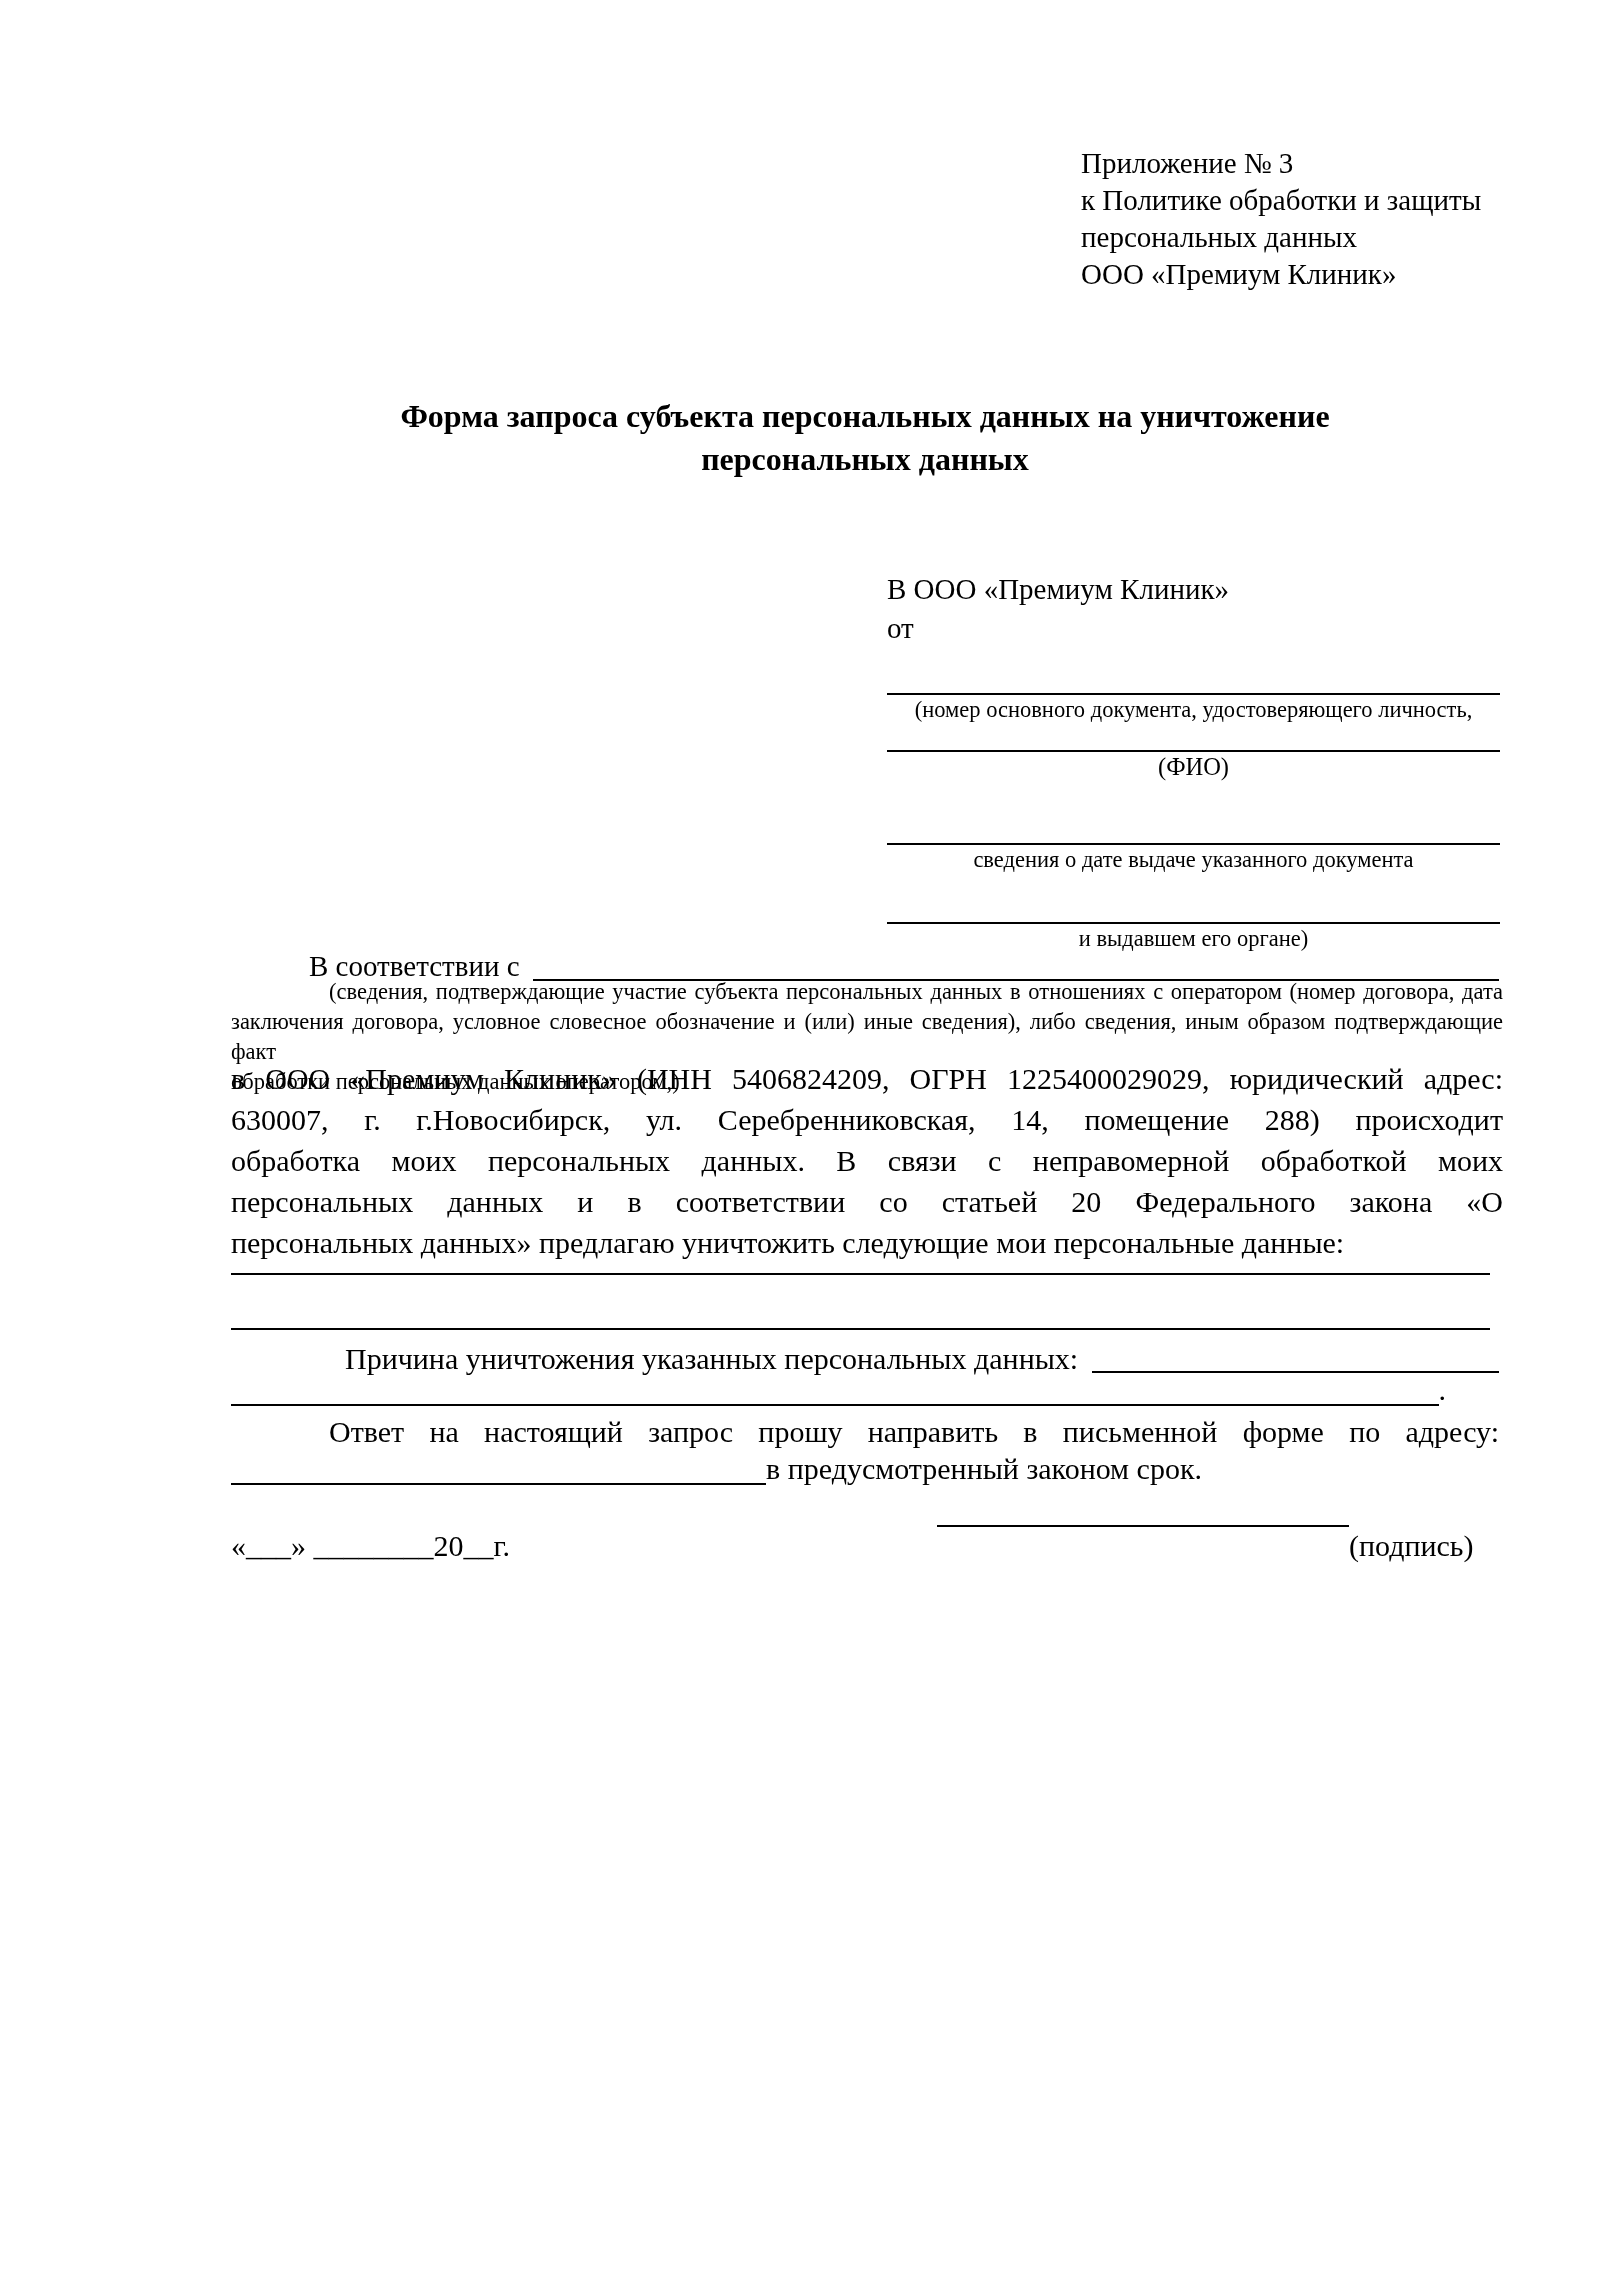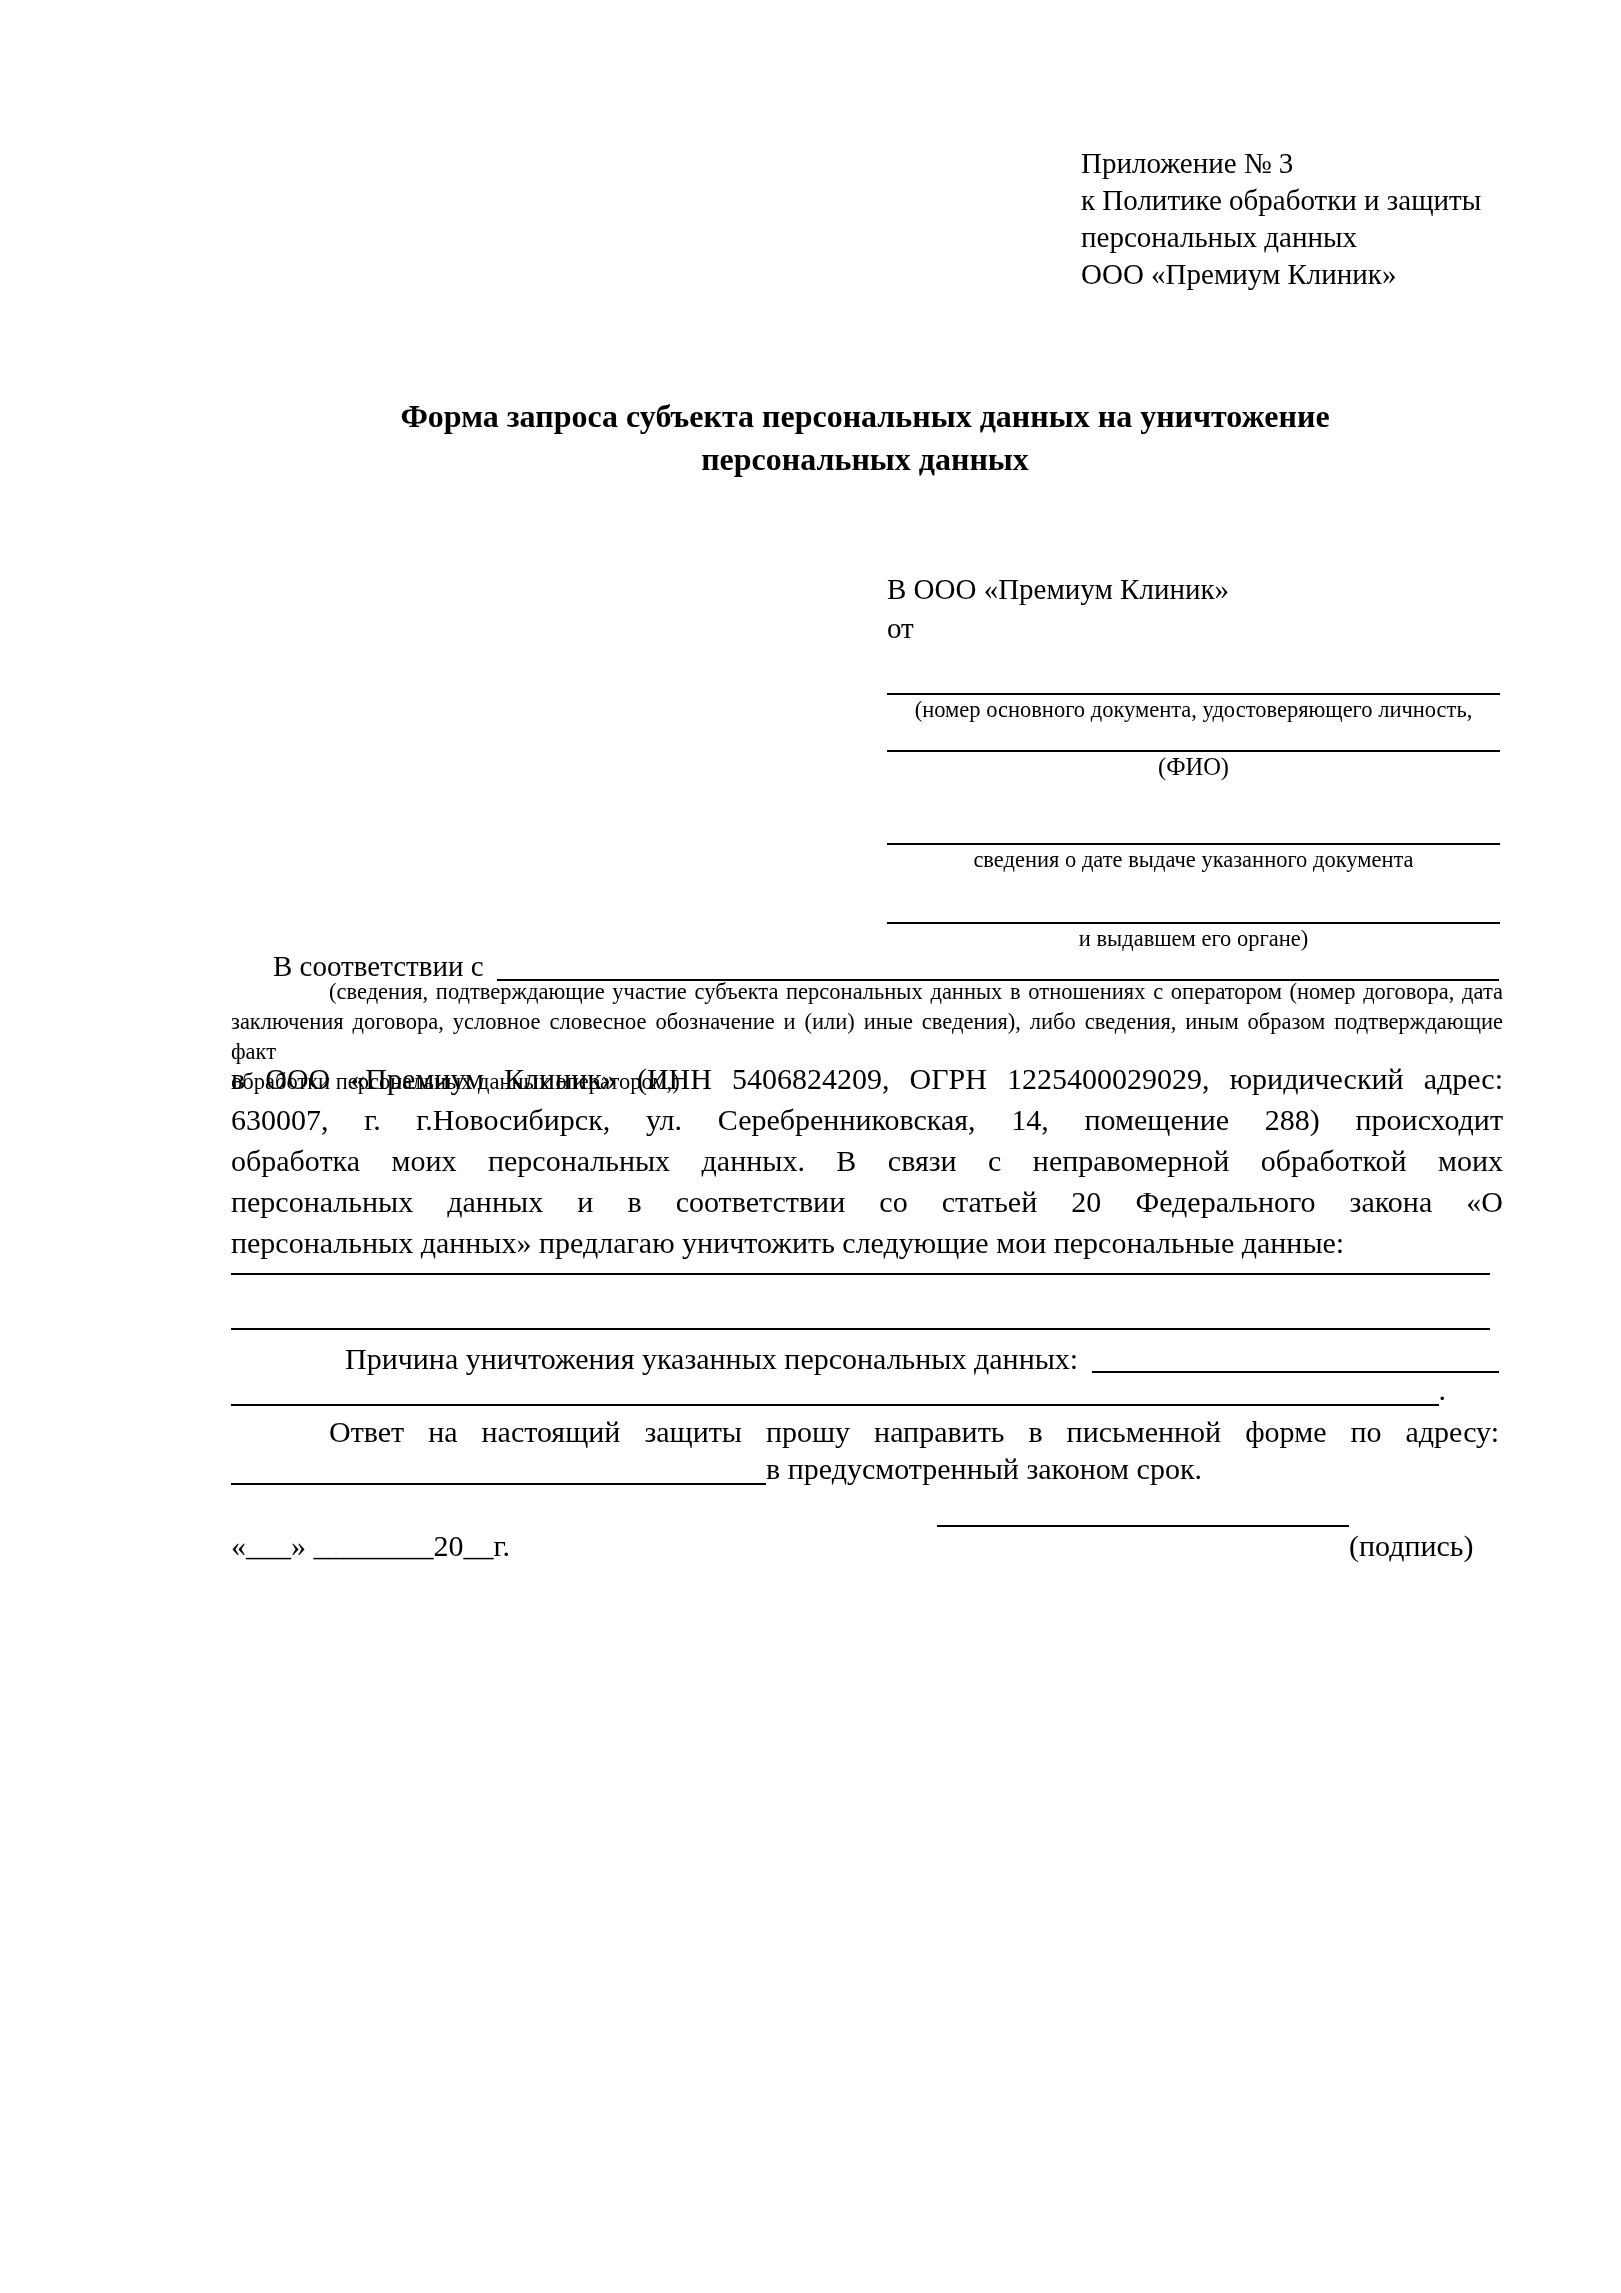--- a/index.html
+++ b/index.html
@@ -22,21 +22,21 @@
   .blank{border-bottom:2.9px solid #000;}
   .f1 .blank{height:25.5px;}
   .f2 .blank{height:45px;}
   .f3 .blank{height:62px;}
   .f4 .blank{height:48px;}
   .caption{display:flex;justify-content:center;white-space:nowrap;font-size:22.5px;line-height:29px;}
   .f1 .caption{font-size:24.5px;}
   
   .accordance-row{position:absolute;left:231px;top:947px;width:1268px;
     display:flex;font-size:29px;line-height:39px;}
-  .accordance-row .lead{margin-left:42px;white-space:nowrap;}
+  .accordance-row .lead{margin-left:78px;white-space:nowrap;}
   .fill{flex:1;align-self:flex-end;border-bottom:2.9px solid #000;margin-bottom:4.9px;margin-left:13.7px;}
   
   .note{position:absolute;left:231px;top:977px;width:1272px;font-size:22.5px;line-height:30px;}
   .jlines > div{text-align:justify;text-align-last:justify;}
   .jlines > div:last-child{text-align-last:left;}
   .note > div:first-child{text-indent:98px;}
   
   .body-par{position:absolute;left:231px;top:1058px;width:1272px;font-size:30px;line-height:41px;}
   
   .hrule{position:absolute;height:0;border-bottom:2.9px solid #000;}
@@ -132,21 +132,21 @@
   <div class="reason-row">
     <span class="label">Причина уничтожения указанных персональных данных:</span>
     <span class="fill"></span>
   </div>
 
   <div class="rule3-row">
     <span class="fill"></span>
     <span class="dot">.</span>
   </div>
 
-  <div class="response-1">Ответ на настоящий защиты прошу направить в письменной форме по адресу:</div>
+  <div class="response-1">Ответ на настоящий запрос прошу направить в письменной форме по адресу:</div>
 
   <div class="response-2">
     <span class="fill2"></span>
     <span class="tail">в предусмотренный законом срок.</span>
   </div>
 
   <div class="footer-row">
     <span class="date-cell">«___» ________20__г.</span>
     <span class="sig-cell">
       <span class="sig-line"></span>

